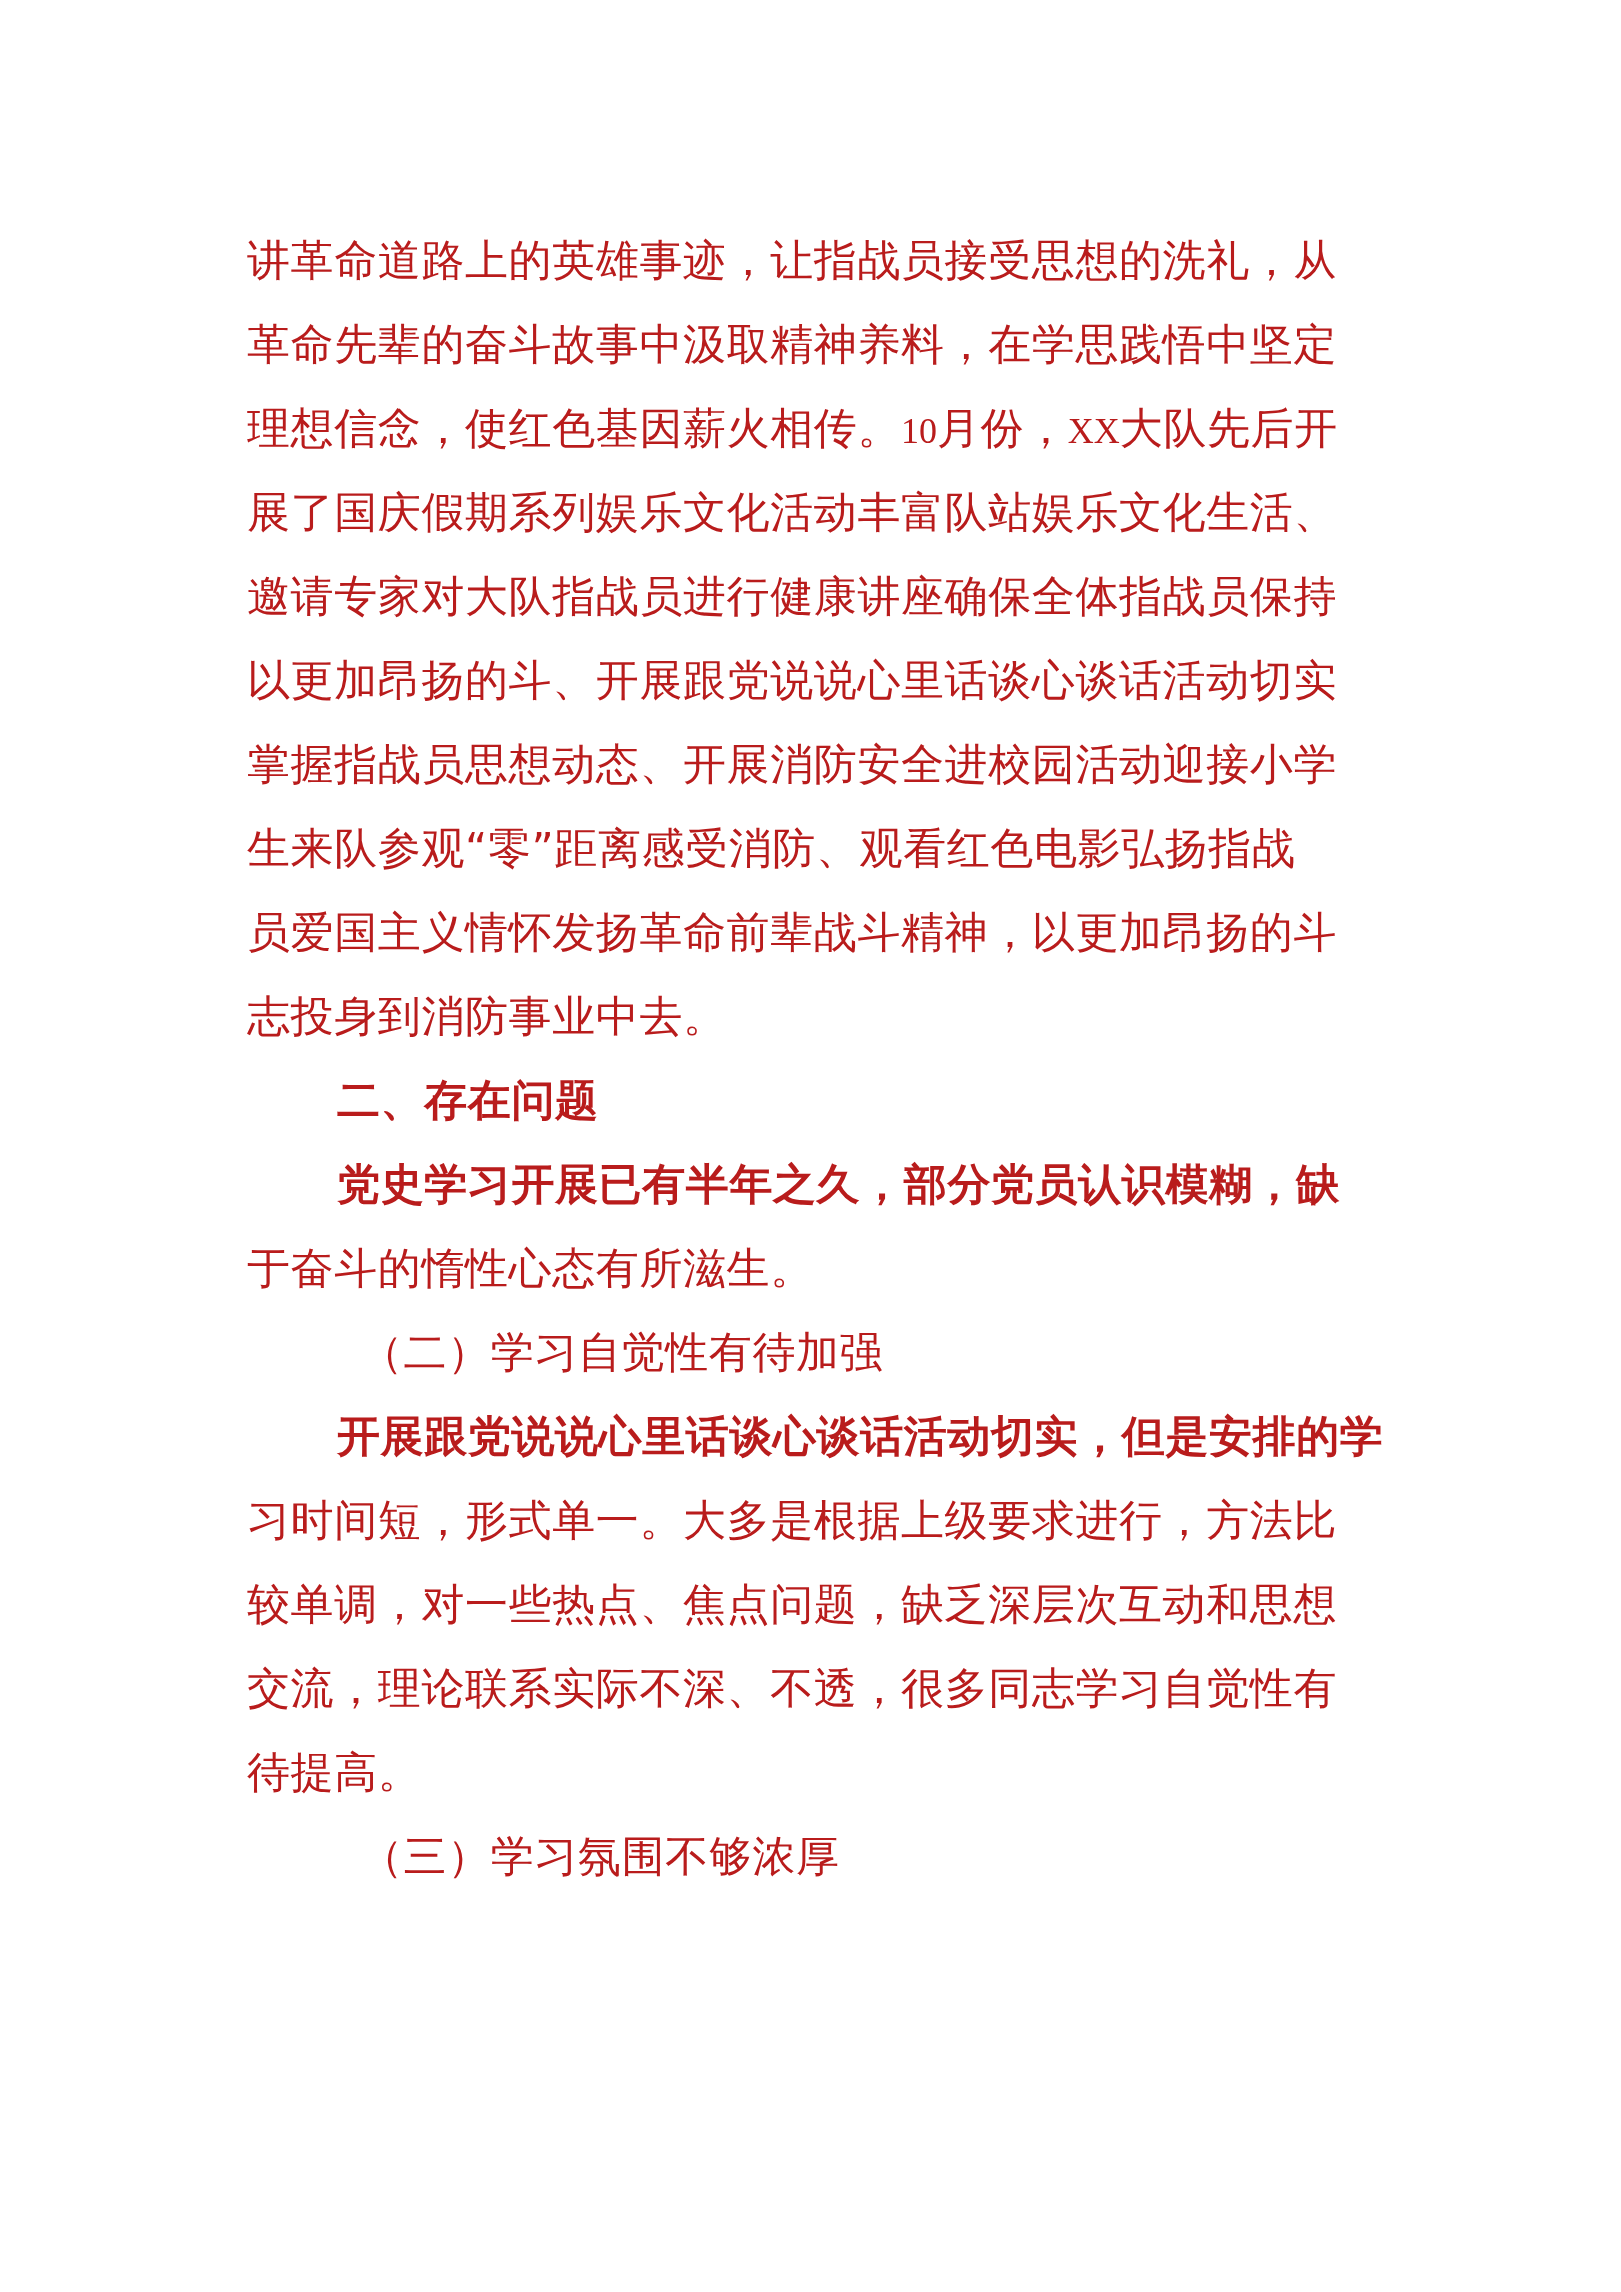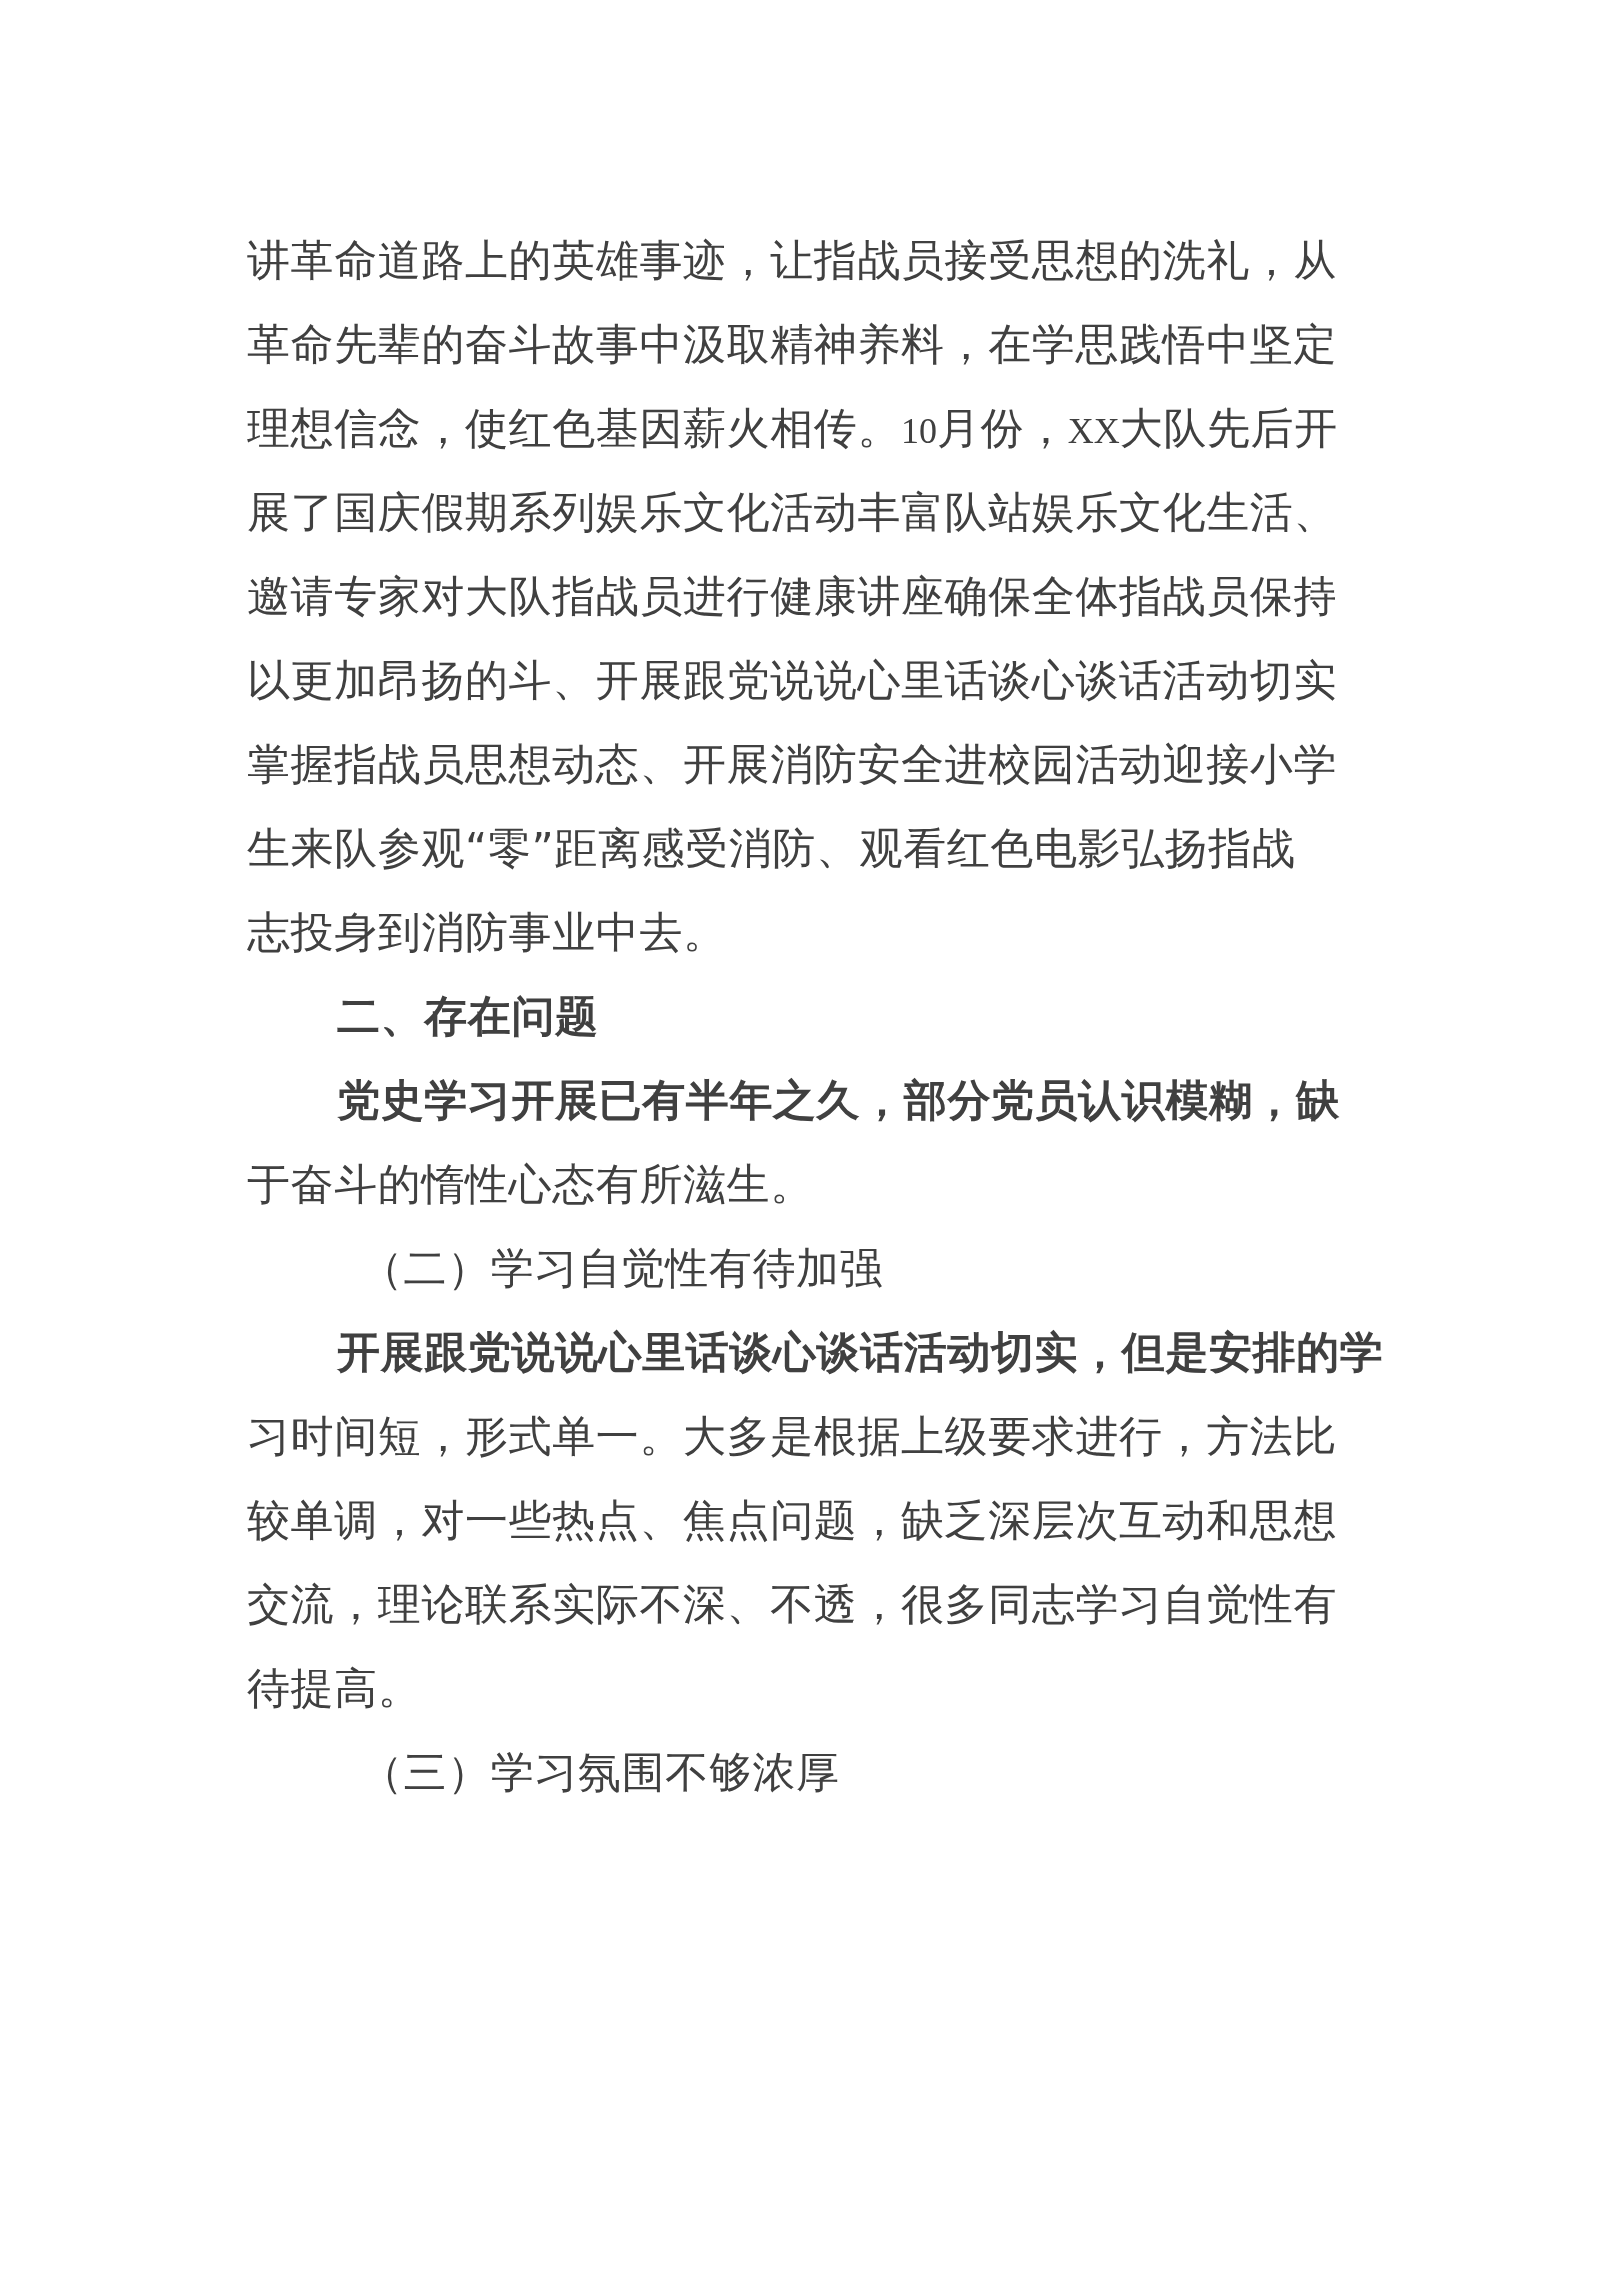--- a/index.html
+++ b/index.html
@@ -5,21 +5,21 @@
   html, body { margin: 0; padding: 0; background: #ffffff; }
   body { width: 1621px; height: 2293px; position: relative; overflow: hidden; }
   .page {
     position: absolute;
     left: 247px;
     top: 218px;
     width: 1129px;
     font-family: "DejaVu Sans", "Liberation Sans", sans-serif;
     font-size: 43px;
     line-height: 84px;
-    color: #404040;
+    color: #b91c1c;
     letter-spacing: 0.6px;
   }
   .line { display: block; white-space: nowrap; height: 84px; }
   .indent-2 { padding-left: 90px; font-weight: bold; }
   .indent-h1 { padding-left: 69px; }
   .indent-h2 { padding-left: 113px; }
   .serif { font-family: "Liberation Serif", "DejaVu Serif", serif; font-size: 36px; letter-spacing: 0; }
 </style>
 </head>
 <body>
@@ -27,20 +27,21 @@
 <div class="page">
   <div>
     <span class="line">讲革命道路上的英雄事迹，让指战员接受思想的洗礼，从</span>
     <span class="line">革命先辈的奋斗故事中汲取精神养料，在学思践悟中坚定</span>
     <span class="line"><span>理想信念，使红色基因薪火相传。</span><span class="serif">10</span><span>月份，</span><span class="serif">XX</span><span>大队先后开</span></span>
     <span class="line">展了国庆假期系列娱乐文化活动丰富队站娱乐文化生活、</span>
     <span class="line">邀请专家对大队指战员进行健康讲座确保全体指战员保持</span>
     <span class="line">以更加昂扬的斗、开展跟党说说心里话谈心谈话活动切实</span>
     <span class="line">掌握指战员思想动态、开展消防安全进校园活动迎接小学</span>
     <span class="line">生来队参观“零”距离感受消防、观看红色电影弘扬指战</span>
+    <span class="line">员爱国主义情怀发扬革命前辈战斗精神，以更加昂扬的斗</span>
     <span class="line">志投身到消防事业中去。</span>
   </div>
 
   <span class="line indent-2">二、存在问题</span>
 
   <div>
     <span class="line indent-2">党史学习开展已有半年之久，部分党员认识模糊，缺</span>
     <span class="line">于奋斗的惰性心态有所滋生。</span>
   </div>
 

